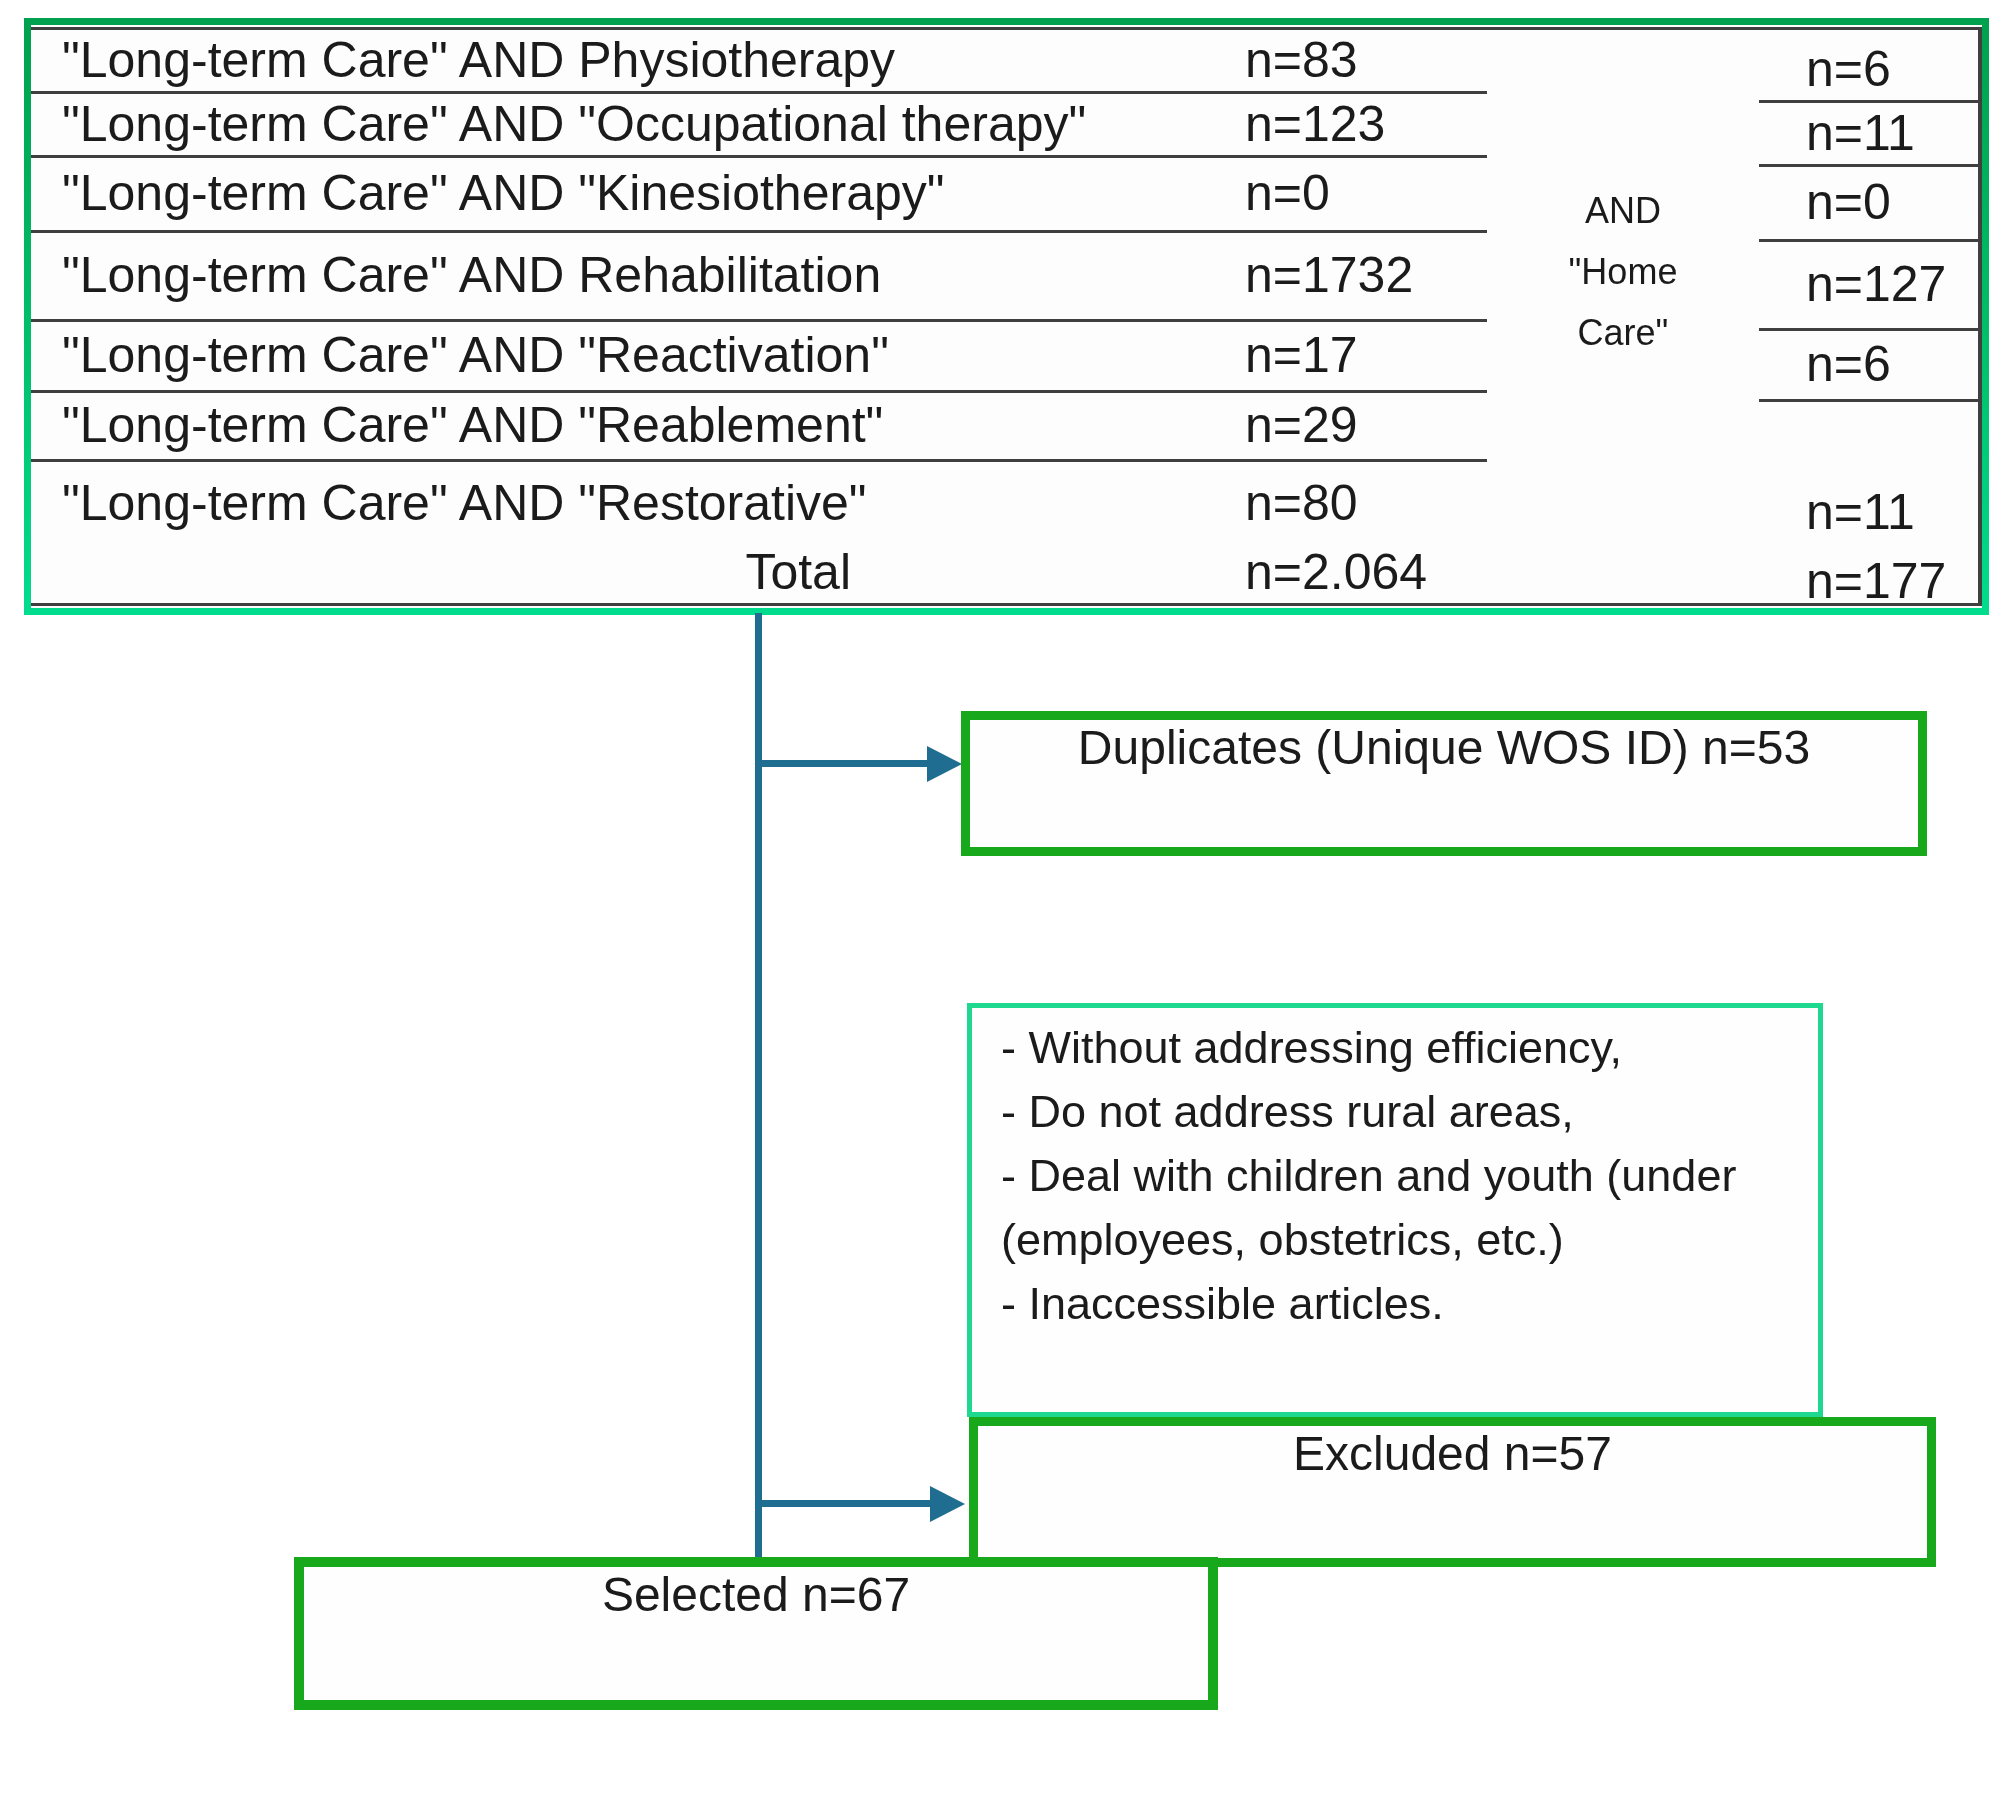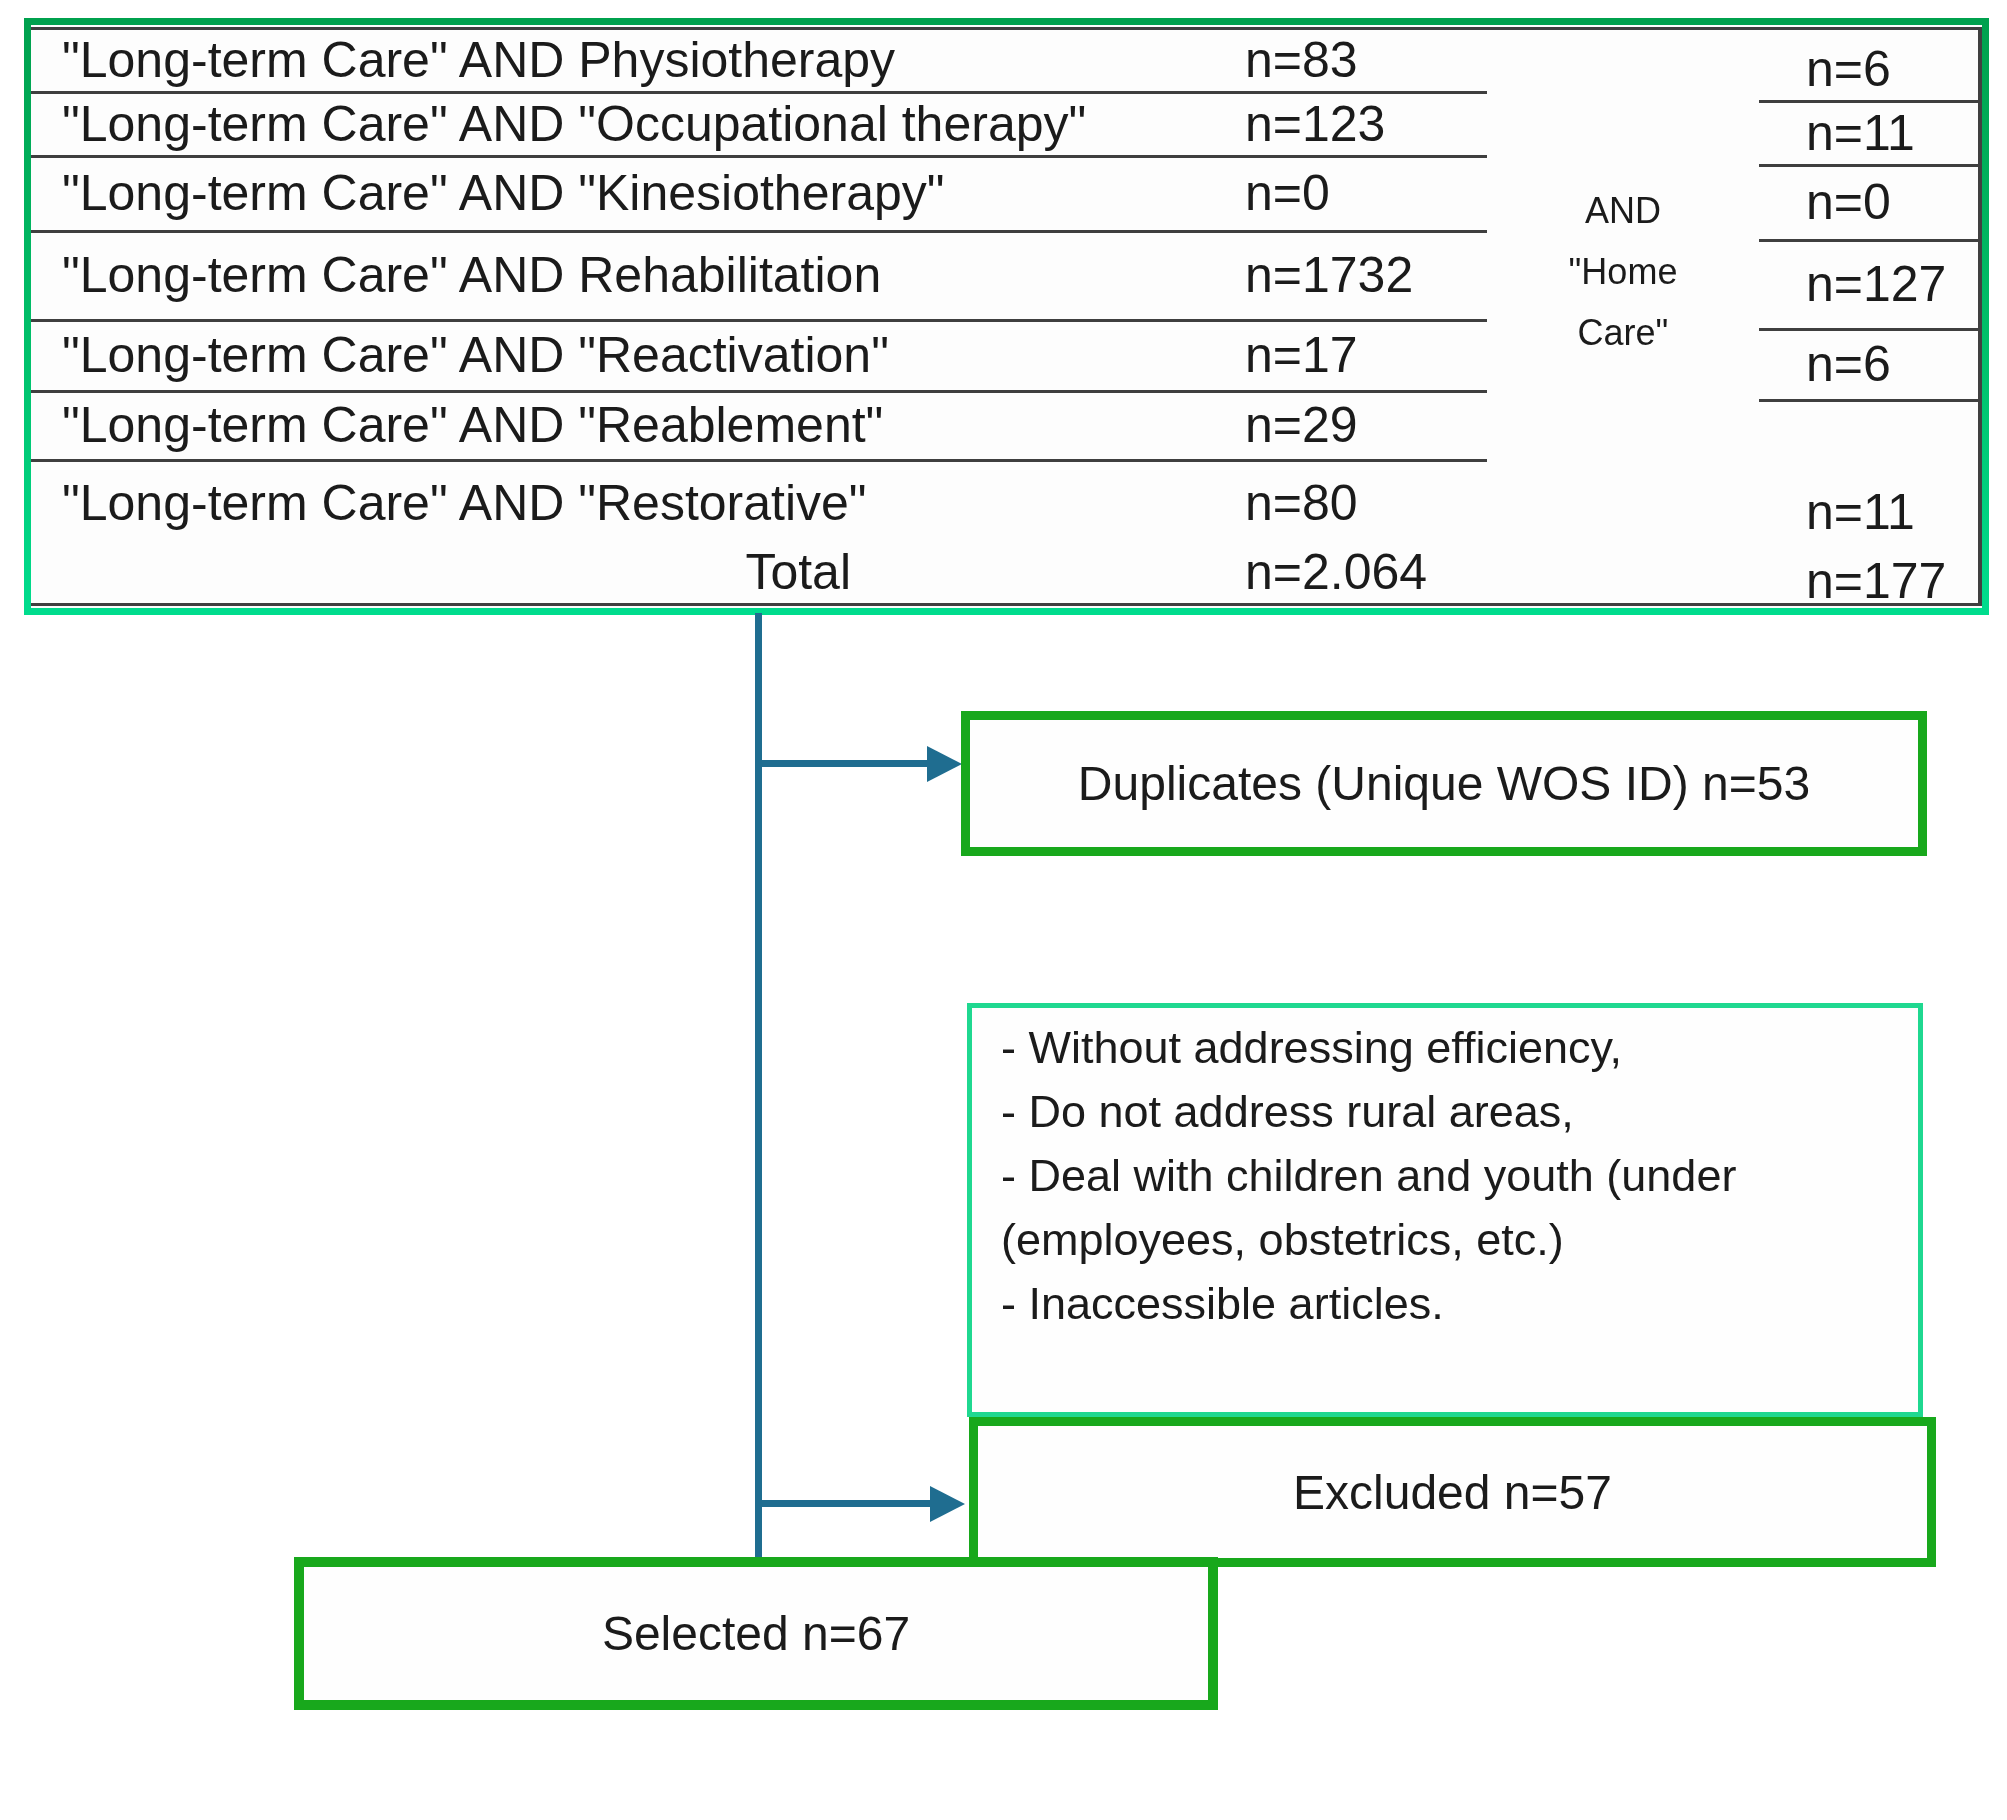--- a/index.html
+++ b/index.html
@@ -40,29 +40,29 @@
   .v-shaft{left:755px;top:613px;width:7.3px;height:1004px;}
   .h1-shaft{left:758px;top:760px;width:171px;height:7.3px;}
   .h2-shaft{left:758px;top:1500px;width:174px;height:7.3px;}
   .head{position:absolute;width:0;height:0;}
   .v-head{left:738px;top:1615px;border-left:20px solid transparent;border-right:20px solid transparent;border-top:37px solid #1f6d90;}
   .h1-head{left:927px;top:746px;border-top:18.5px solid transparent;border-bottom:18.5px solid transparent;border-left:35px solid #1f6d90;}
   .h2-head{left:930px;top:1486px;border-top:18.5px solid transparent;border-bottom:18.5px solid transparent;border-left:35px solid #1f6d90;}
   
   .fbox{
     position:absolute;box-sizing:border-box;background:#fefefe;
-    display:flex;align-items:center;justify-content:center;
+    display:flex;justify-content:center;
     font-size:48px;white-space:nowrap;
   }
   .green-border{border:9.7px solid #18a81c;}
   .duplicates{left:961px;top:711px;width:966px;height:145px;}
   .excluded{left:969px;top:1417px;width:967px;height:150px;}
   .selected{left:258px;top:1557px;width:924px;height:153px;border-width:10.5px;margin-left:36px;}
   .criteria{
-    left:967px;top:1003px;width:956px;height:414px;
+    left:967px;top:1003px;width:856px;height:414px;
     border:5.6px solid #1fd890;display:block;
     padding:8px 8px 0 29px;font-size:45px;line-height:64px;
   }
   .criteria div{white-space:nowrap;}
 </style>
 </head>
 <body>
 
 <div class="search-table">
   <div class="table-inner">

